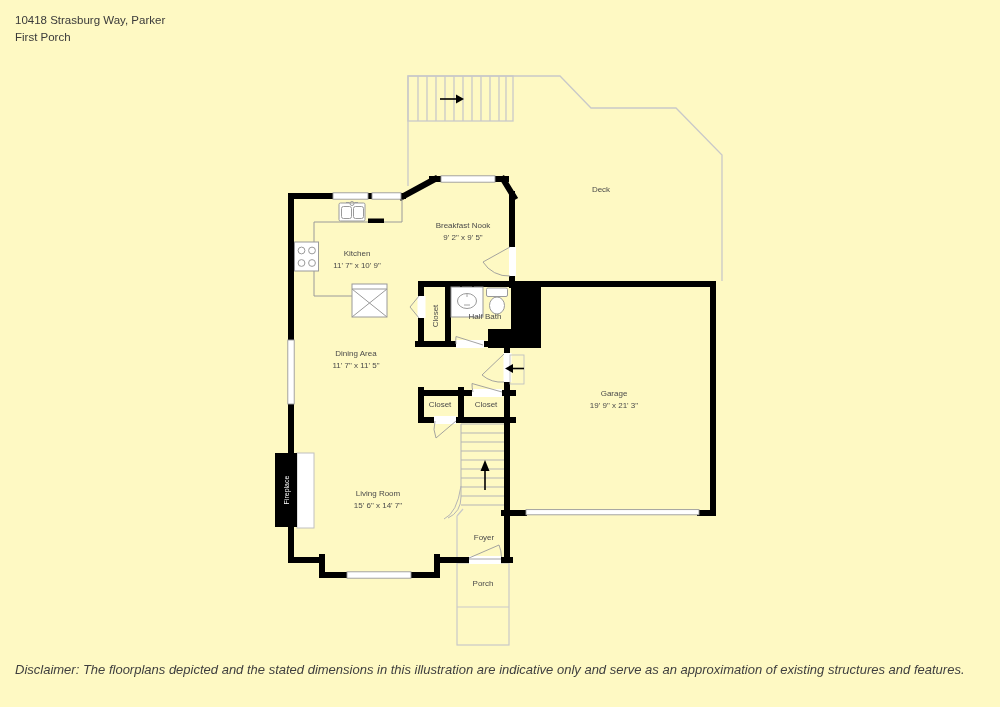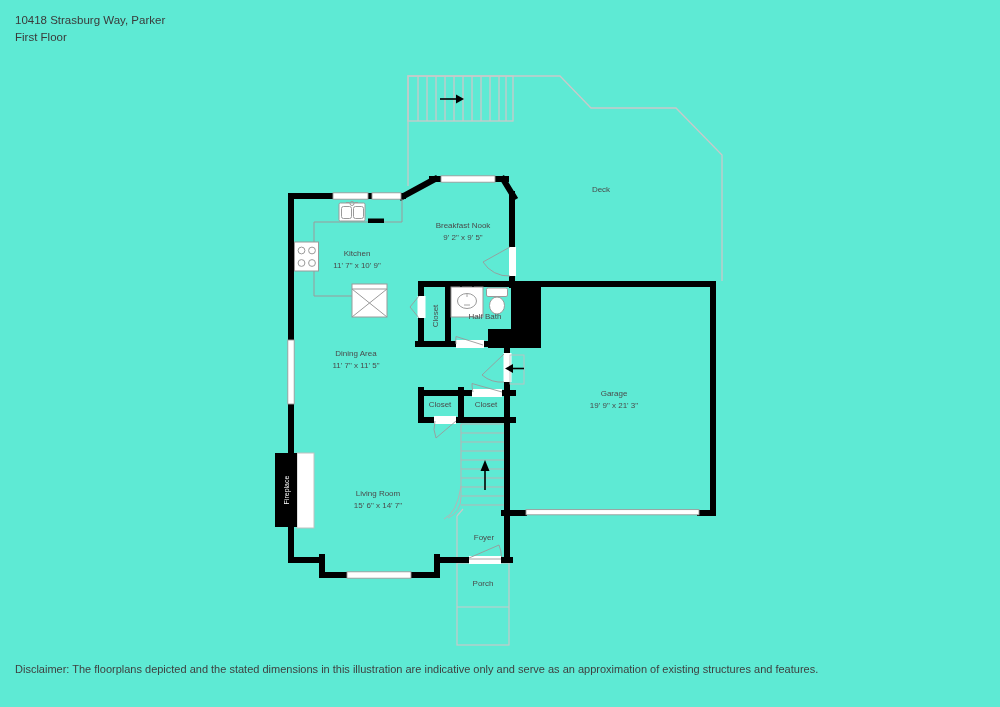--- a/index.html
+++ b/index.html
@@ -1,31 +1,31 @@
 <!DOCTYPE html>
 <html><head>
 <meta charset="utf-8">
 <style>
   html,body{margin:0;padding:0;background:#fff;}
-  #stage{position:relative;width:1000px;height:707px;background:#5eead4;overflow:hidden;
+  #stage{position:relative;width:1000px;height:707px;background:#fef9c3;overflow:hidden;
          font-family:"Liberation Sans",sans-serif;}
   #title-block{position:absolute;left:15px;top:12px;color:#3a3a3a;font-size:11.5px;line-height:17px;}
   #plan-svg{position:absolute;left:0;top:0;}
-  #footer-block{position:absolute;left:15px;top:660px;color:#3f3f3f;font-size:11px;line-height:19px;}
+  #footer-block{position:absolute;left:15px;top:660px;color:#3f3f3f;font-size:13px;line-height:19px;font-style:italic;}
   .room-label{fill:#4a4a4a;font-size:8px;}
   .room-dims{fill:#4a4a4a;font-size:8px;}
 </style>
 </head>
 <body>
 
 <div id="stage">
 
   <div id="title-block">
     <div>10418 Strasburg Way, Parker</div>
-    <div>First Floor</div>
+    <div>First Porch</div>
   </div>
 
   <svg id="plan-svg" width="1000" height="707" viewBox="0 0 1000 707" xmlns="http://www.w3.org/2000/svg">
 
     <g stroke="#c9c9c9" stroke-width="1.3" fill="none">
       <path d="M408,186 L408,76 L560,76 L591,108 L676,108 L722,155 L722,281"></path>
       <rect x="408" y="76" width="105" height="45"></rect>
       <path d="M418,76 V121 M427,76 V121 M436,76 V121 M445,76 V121 M454,76 V121 M463,76 V121 M472,76 V121 M481,76 V121 M490,76 V121 M499,76 V121 M506,76 V121"></path>
     </g>
     <g stroke="#000" fill="#000">

